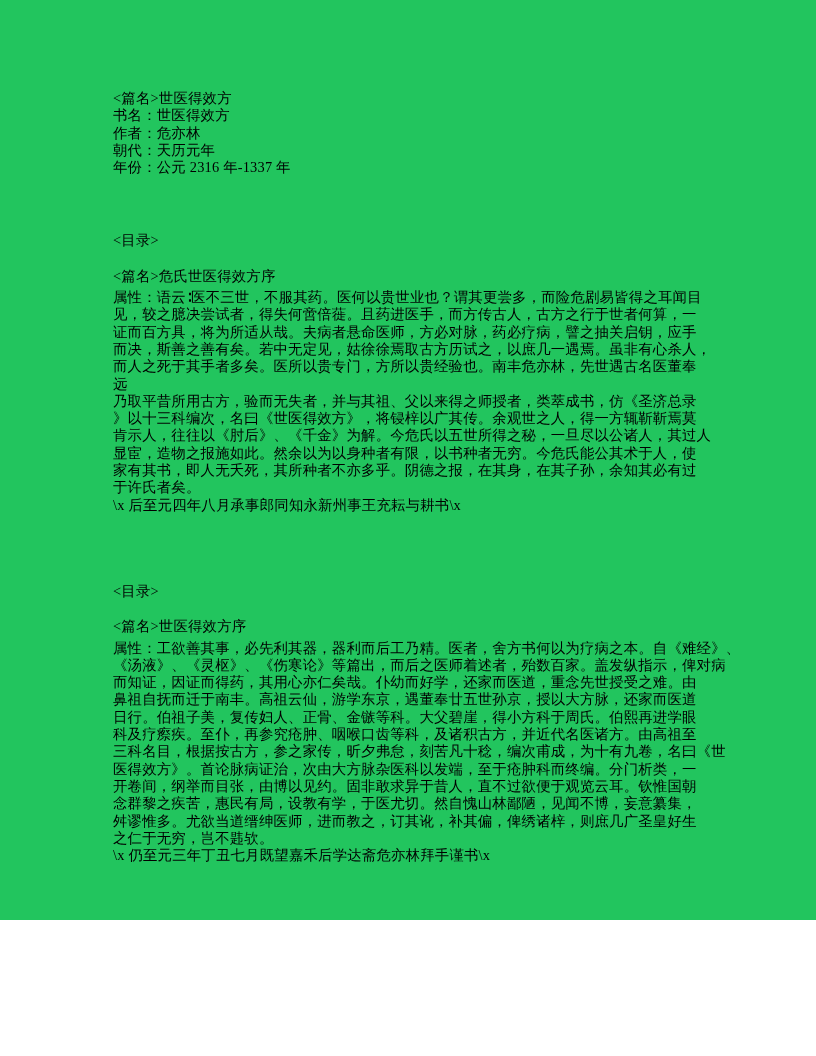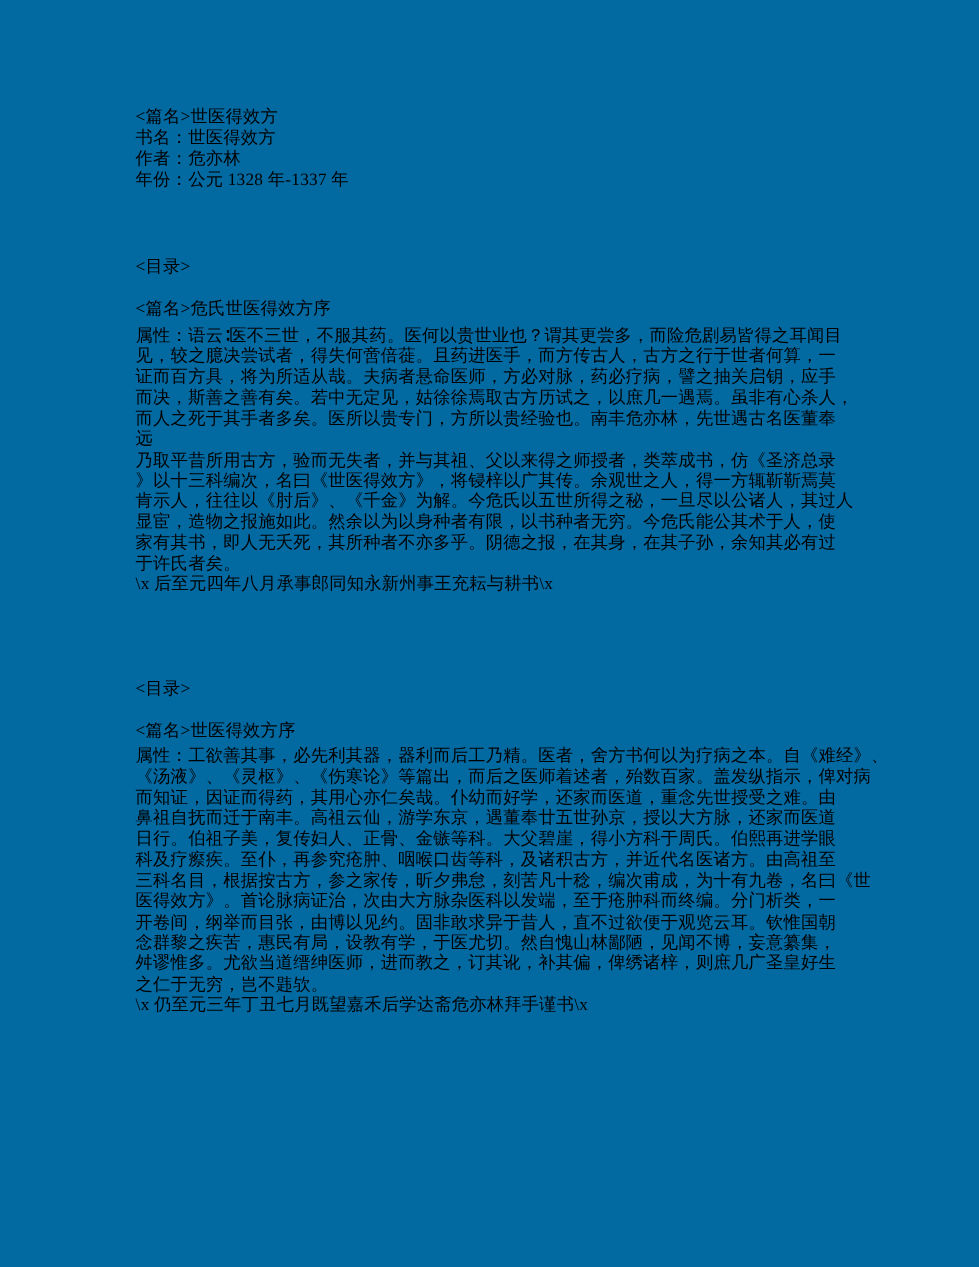--- a/index.html
+++ b/index.html
@@ -10,23 +10,23 @@
   body {
     width: 816px;
     height: 1056px;
     overflow: hidden;
     font-family: "Liberation Serif", "DejaVu Serif", serif;
     color: #000000;
   }
   .page {
     box-sizing: border-box;
     width: 816px;
-    height: 1056px;
+    height: 920px;
     padding: 90px 104px 0 113px;
-    background: #0369a1;
+    background: #22c55e;
   }
   .line {
     font-size: 14.4px;
     line-height: 17.3px;
     white-space: nowrap;
     min-height: 17.3px;
     letter-spacing: 0.2px;
   }
   .meta-block .line { white-space: nowrap; }
   .toc-marker { margin-top: 56px; }
@@ -36,21 +36,22 @@
 </style>
 </head>
 <body>
 
 <div class="page">
 
   <div class="meta-block">
     <div class="line">&lt;篇名&gt;世医得效方</div>
     <div class="line">书名：世医得效方</div>
     <div class="line">作者：危亦林</div>
-    <div class="line">年份：公元 1328 年-1337 年</div>
+    <div class="line">朝代：天历元年</div>
+    <div class="line">年份：公元 2316 年-1337 年</div>
   </div>
 
   <div class="line toc-marker">&lt;目录&gt;</div>
 
   <div class="line section-title">&lt;篇名&gt;危氏世医得效方序</div>
 
   <div class="para-block">
       <div class="line">属性：语云∶医不三世，不服其药。医何以贵世业也？谓其更尝多，而险危剧易皆得之耳闻目</div>
       <div class="line">见，较之臆决尝试者，得失何啻倍蓰。且药进医手，而方传古人，古方之行于世者何算，一</div>
       <div class="line">证而百方具，将为所适从哉。夫病者悬命医师，方必对脉，药必疗病，譬之抽关启钥，应手</div>

